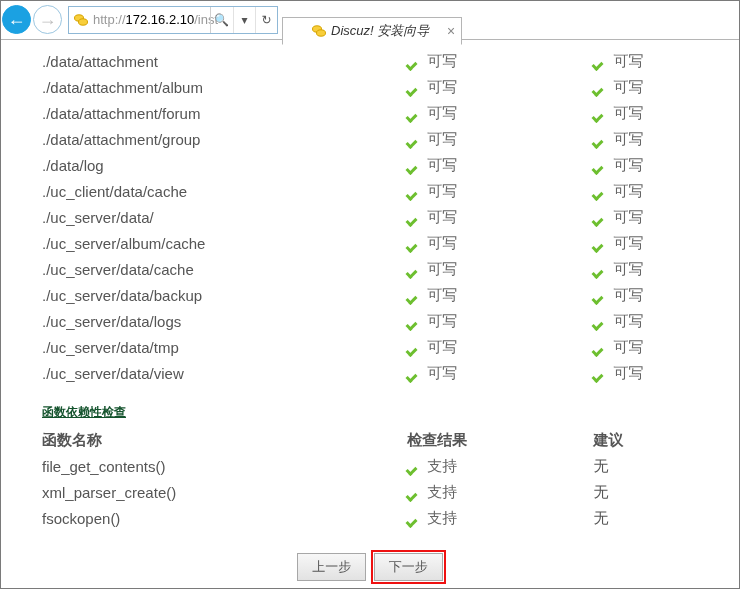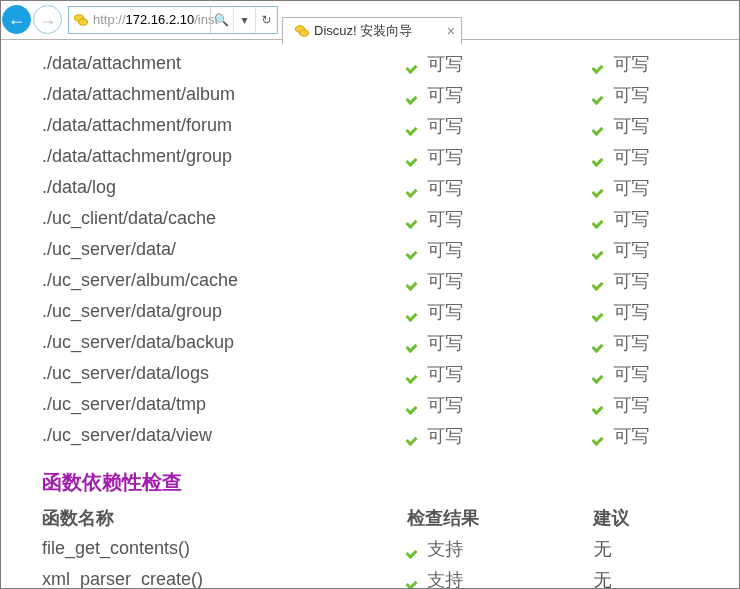--- a/index.html
+++ b/index.html
@@ -70,26 +70,27 @@
     display: flex; align-items: flex-end;
     margin-left: 4px;
     height: 100%;
   }
   .tab {
     display: flex; align-items: center;
     height: 28px;
     border: 1px solid #b5b5b5;
     border-bottom: 1px solid #fff;
     background: #fff;
-    padding: 0 7px;
+    padding: 0 24px;
     position: relative;
     top: 6px;
     font-size: 13px;
     color: #333;
     min-width: 180px;
+    font-style: italic;
   }
   .tab .close {
     position: absolute; right: 6px; font-size: 14px; color:#888;
   }
 
   
   .page {
     padding: 8px 0 0 0;
     height: 549px;
     position: relative;
@@ -99,21 +100,21 @@
     margin: 0 auto;
     position: relative;
   }
   table.perm {
     border-collapse: collapse;
     width: 100%;
   }
   table.perm td {
     padding: 3.5px 0;
     color: #555;
-    font-size: 18px;
+    font-size: 15px;
     vertical-align: middle;
   }
   .col-path  { width: 320px; padding-left: 32px !important; }
   .col-stat  { width: 150px; }
   .col-sugg  { width: 110px; text-align: left; }
   .check {
     display: inline-block;
     width: 14px; height: 12px;
     margin-right: 6px;
     position: relative;
@@ -124,24 +125,25 @@
     position: absolute;
     left: 1px; top: 4px;
     width: 4px; height: 7px;
     border: solid #6dbf2f;
     border-width: 0 3px 3px 0;
     transform: rotate(45deg);
   }
   .stat-text { color: #666; }
 
   .section-head {
-    font-size: 20px;
+    font-size: 12px;
     font-weight: bold;
-    color: #a21caf;
+    color: #14532d;
     padding: 18px 0 6px 32px;
+    text-decoration: underline;
   }
   .func-header td {
     color: #2f7bbf;
     font-weight: bold;
     font-size: 13px;
     padding-top: 8px;
     padding-bottom: 6px;
   }
   .sugg-none { color:#666; }
 
@@ -258,21 +260,21 @@
             <td class="col-path">./uc_server/data/</td>
             <td class="col-stat"><span class="check"></span><span class="stat-text">可写</span></td>
             <td class="col-sugg"><span class="check"></span><span class="stat-text">可写</span></td>
           </tr>
           <tr>
             <td class="col-path">./uc_server/album/cache</td>
             <td class="col-stat"><span class="check"></span><span class="stat-text">可写</span></td>
             <td class="col-sugg"><span class="check"></span><span class="stat-text">可写</span></td>
           </tr>
           <tr>
-            <td class="col-path">./uc_server/data/group</td>
+            <td class="col-path">./uc_server/data/cache</td>
             <td class="col-stat"><span class="check"></span><span class="stat-text">可写</span></td>
             <td class="col-sugg"><span class="check"></span><span class="stat-text">可写</span></td>
           </tr>
           <tr>
             <td class="col-path">./uc_server/data/backup</td>
             <td class="col-stat"><span class="check"></span><span class="stat-text">可写</span></td>
             <td class="col-sugg"><span class="check"></span><span class="stat-text">可写</span></td>
           </tr>
           <tr>
             <td class="col-path">./uc_server/data/logs</td>
@@ -304,20 +306,25 @@
           <tr>
             <td class="col-path">file_get_contents()</td>
             <td class="col-stat"><span class="check"></span><span class="stat-text">支持</span></td>
             <td class="col-sugg sugg-none">无</td>
           </tr>
           <tr>
             <td class="col-path">xml_parser_create()</td>
             <td class="col-stat"><span class="check"></span><span class="stat-text">支持</span></td>
             <td class="col-sugg sugg-none">无</td>
           </tr>
+          <tr>
+            <td class="col-path">fsockopen()</td>
+            <td class="col-stat"><span class="check"></span><span class="stat-text">支持</span></td>
+            <td class="col-sugg sugg-none">无</td>
+          </tr>
         </tbody>
     </table>
 
     <div class="btn-row">
       <span class="btn">上一步</span>
       <span class="btn btn-highlight">下一步</span>
     </div>
 
   </div>
 </div>

